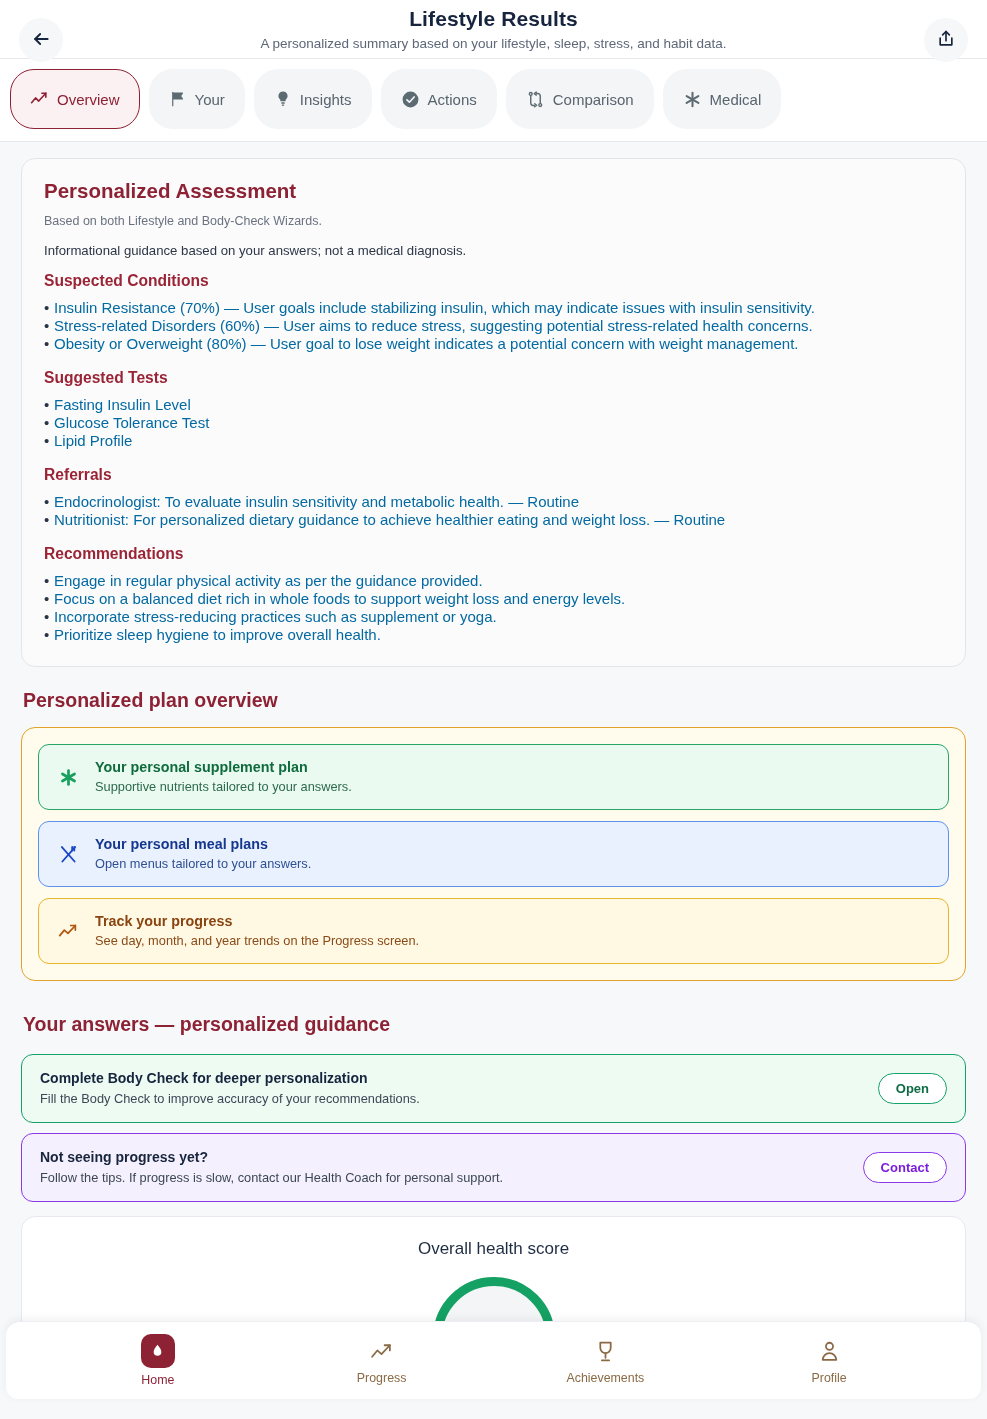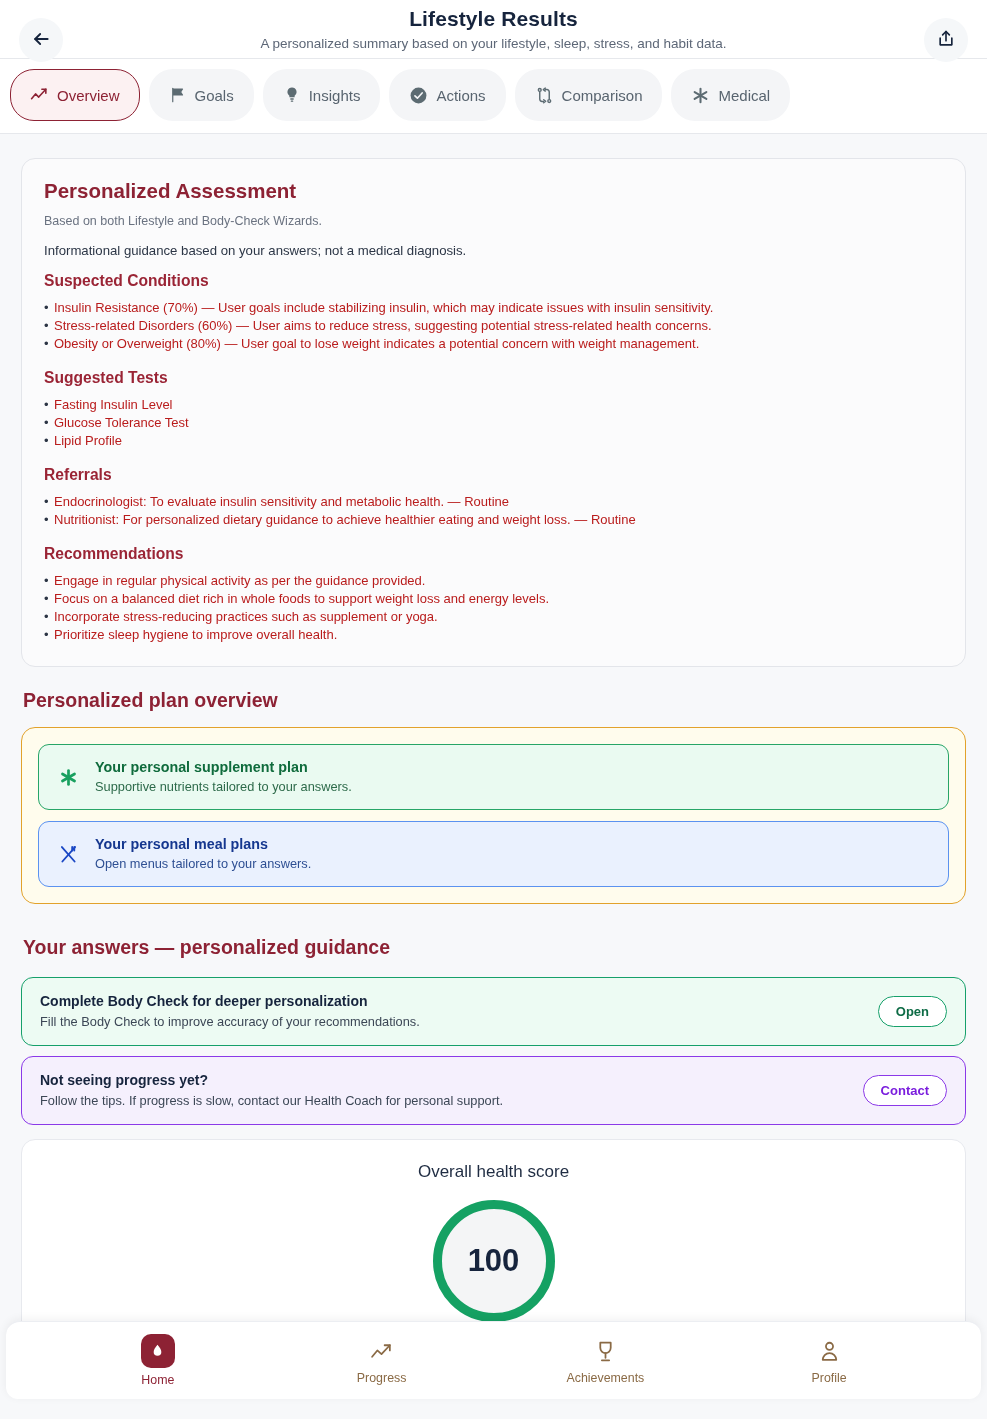--- a/index.html
+++ b/index.html
@@ -66,21 +66,21 @@
     border-bottom: 1px solid #e6e8ec;
     padding: 10px 10px 12px 10px;
     display: flex;
     gap: 9px;
     align-items: center;
   }
   .tab {
     display: flex;
     align-items: center;
     gap: 8px;
-    height: 52px;
+    height: 60px;
     padding: 0 19px;
     border-radius: 24px;
     background: #f4f5f7;
     border: 1px solid transparent;
     color: #58646f;
     font-size: 15px;
     cursor: pointer;
     white-space: nowrap;
   }
   .tab.active {
@@ -125,22 +125,22 @@
     margin-bottom: 14px;
   }
   .sec-title {
     font-size: 15.6px;
     font-weight: bold;
     color: #9a2435;
     margin: 0 0 9px 0;
   }
   .bullets { list-style: none; margin-bottom: 16px; }
   .bullets li {
-    font-size: 13px;
-    color: #b91c1c;
+    font-size: 15px;
+    color: #0369a1;
     line-height: 18px;
     padding-left: 10px;
     position: relative;
   }
   .bullets li::before {
     content: "•";
     position: absolute;
     left: 0;
     color: #2b3444;
   }
@@ -316,21 +316,21 @@
       <span>Overview</span>
     </div>
 
     <div class="tab">
       <span class="ticon">
         <svg width="18" height="18" viewBox="0 0 24 24" fill="#5c6b72" stroke="#5c6b72" stroke-width="1.6" stroke-linejoin="round">
           <path d="M5 3v18" stroke-linecap="round"></path>
             <path d="M6 4h12l-2.5 4L18 12H6z"></path>
         </svg>
       </span>
-      <span>Goals</span>
+      <span>Your</span>
     </div>
 
     <div class="tab">
       <span class="ticon">
         <svg width="18" height="18" viewBox="0 0 24 24" fill="#5c6b72">
           <path d="M12 2a6 6 0 0 0-3.5 10.9V15h7v-2.1A6 6 0 0 0 12 2z"></path>
           <rect x="9.5" y="16.4" width="5" height="1.8" rx=".9"></rect>
           <rect x="10.3" y="19.3" width="3.4" height="1.8" rx=".9"></rect>
         </svg>
       </span>
@@ -435,20 +435,32 @@
             <path d="M16.2 3.3v4.2"></path>
               <path d="M18.6 3.3v4.2"></path>
           </svg>
         </span>
         <div>
           <div class="plan-title">Your personal meal plans</div>
           <div class="plan-desc">Open menus tailored to your answers.</div>
         </div>
       </div>
 
+      <div class="plan-row yellow">
+        <span class="plan-ico">
+          <svg width="22" height="22" viewBox="0 0 24 24" fill="none" stroke="#b2550f" stroke-width="1.9" stroke-linecap="round" stroke-linejoin="round">
+            <polyline points="3 17 8 11 12 14.5 20 6"></polyline>
+              <polyline points="15 6 20 6 20 11"></polyline>
+          </svg>
+        </span>
+        <div>
+          <div class="plan-title">Track your progress</div>
+          <div class="plan-desc">See day, month, and year trends on the Progress screen.</div>
+        </div>
+      </div>
     </div>
 
     <div class="section-head wide">Your answers — personalized guidance</div>
 
     <div class="guide-card mint">
       <div>
         <div class="guide-title">Complete Body Check for deeper personalization</div>
         <div class="guide-desc">Fill the Body Check to improve accuracy of your recommendations.</div>
       </div>
       <button class="pill-btn green">Open</button>

